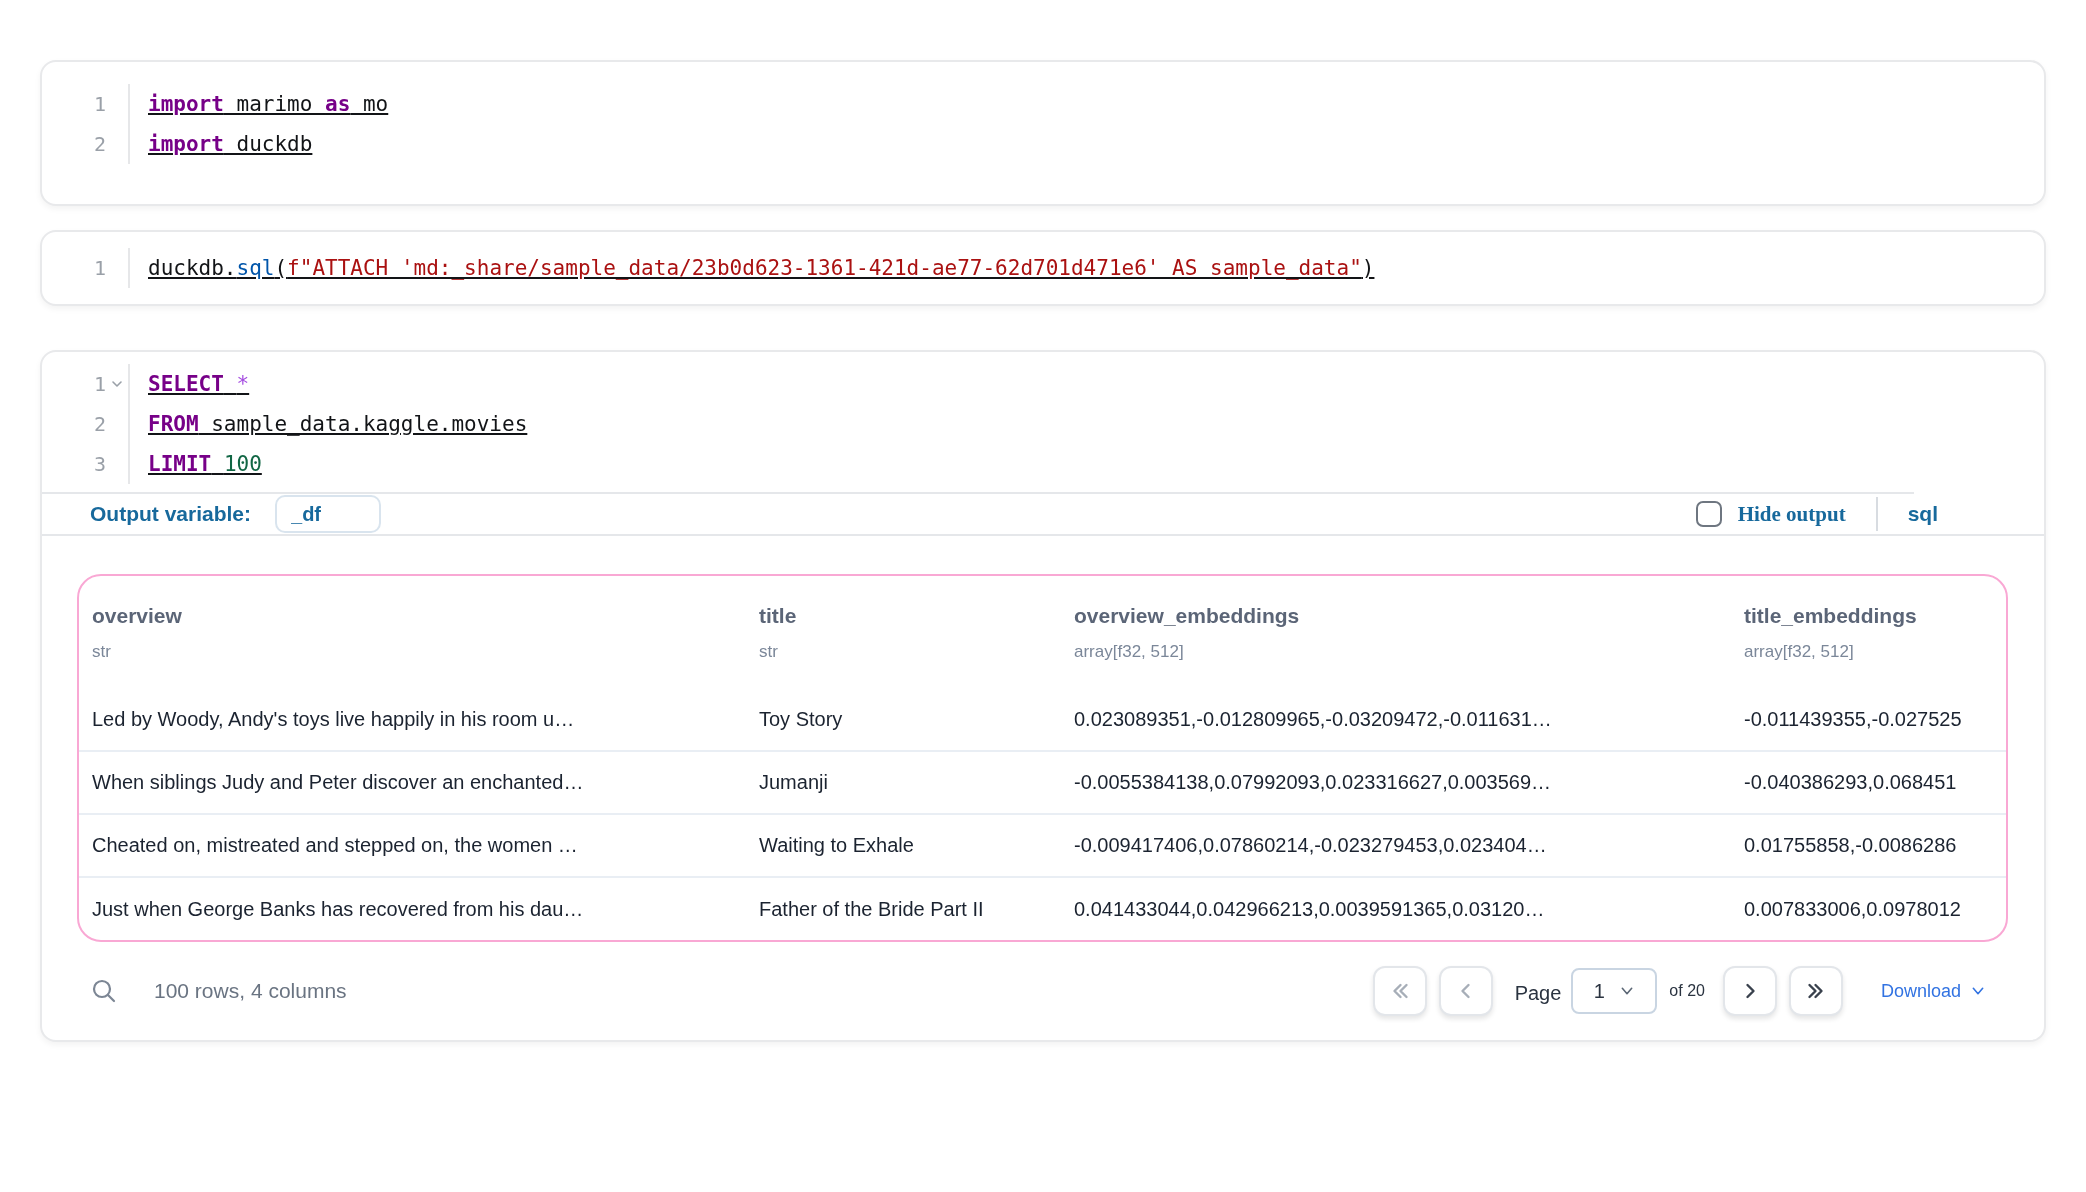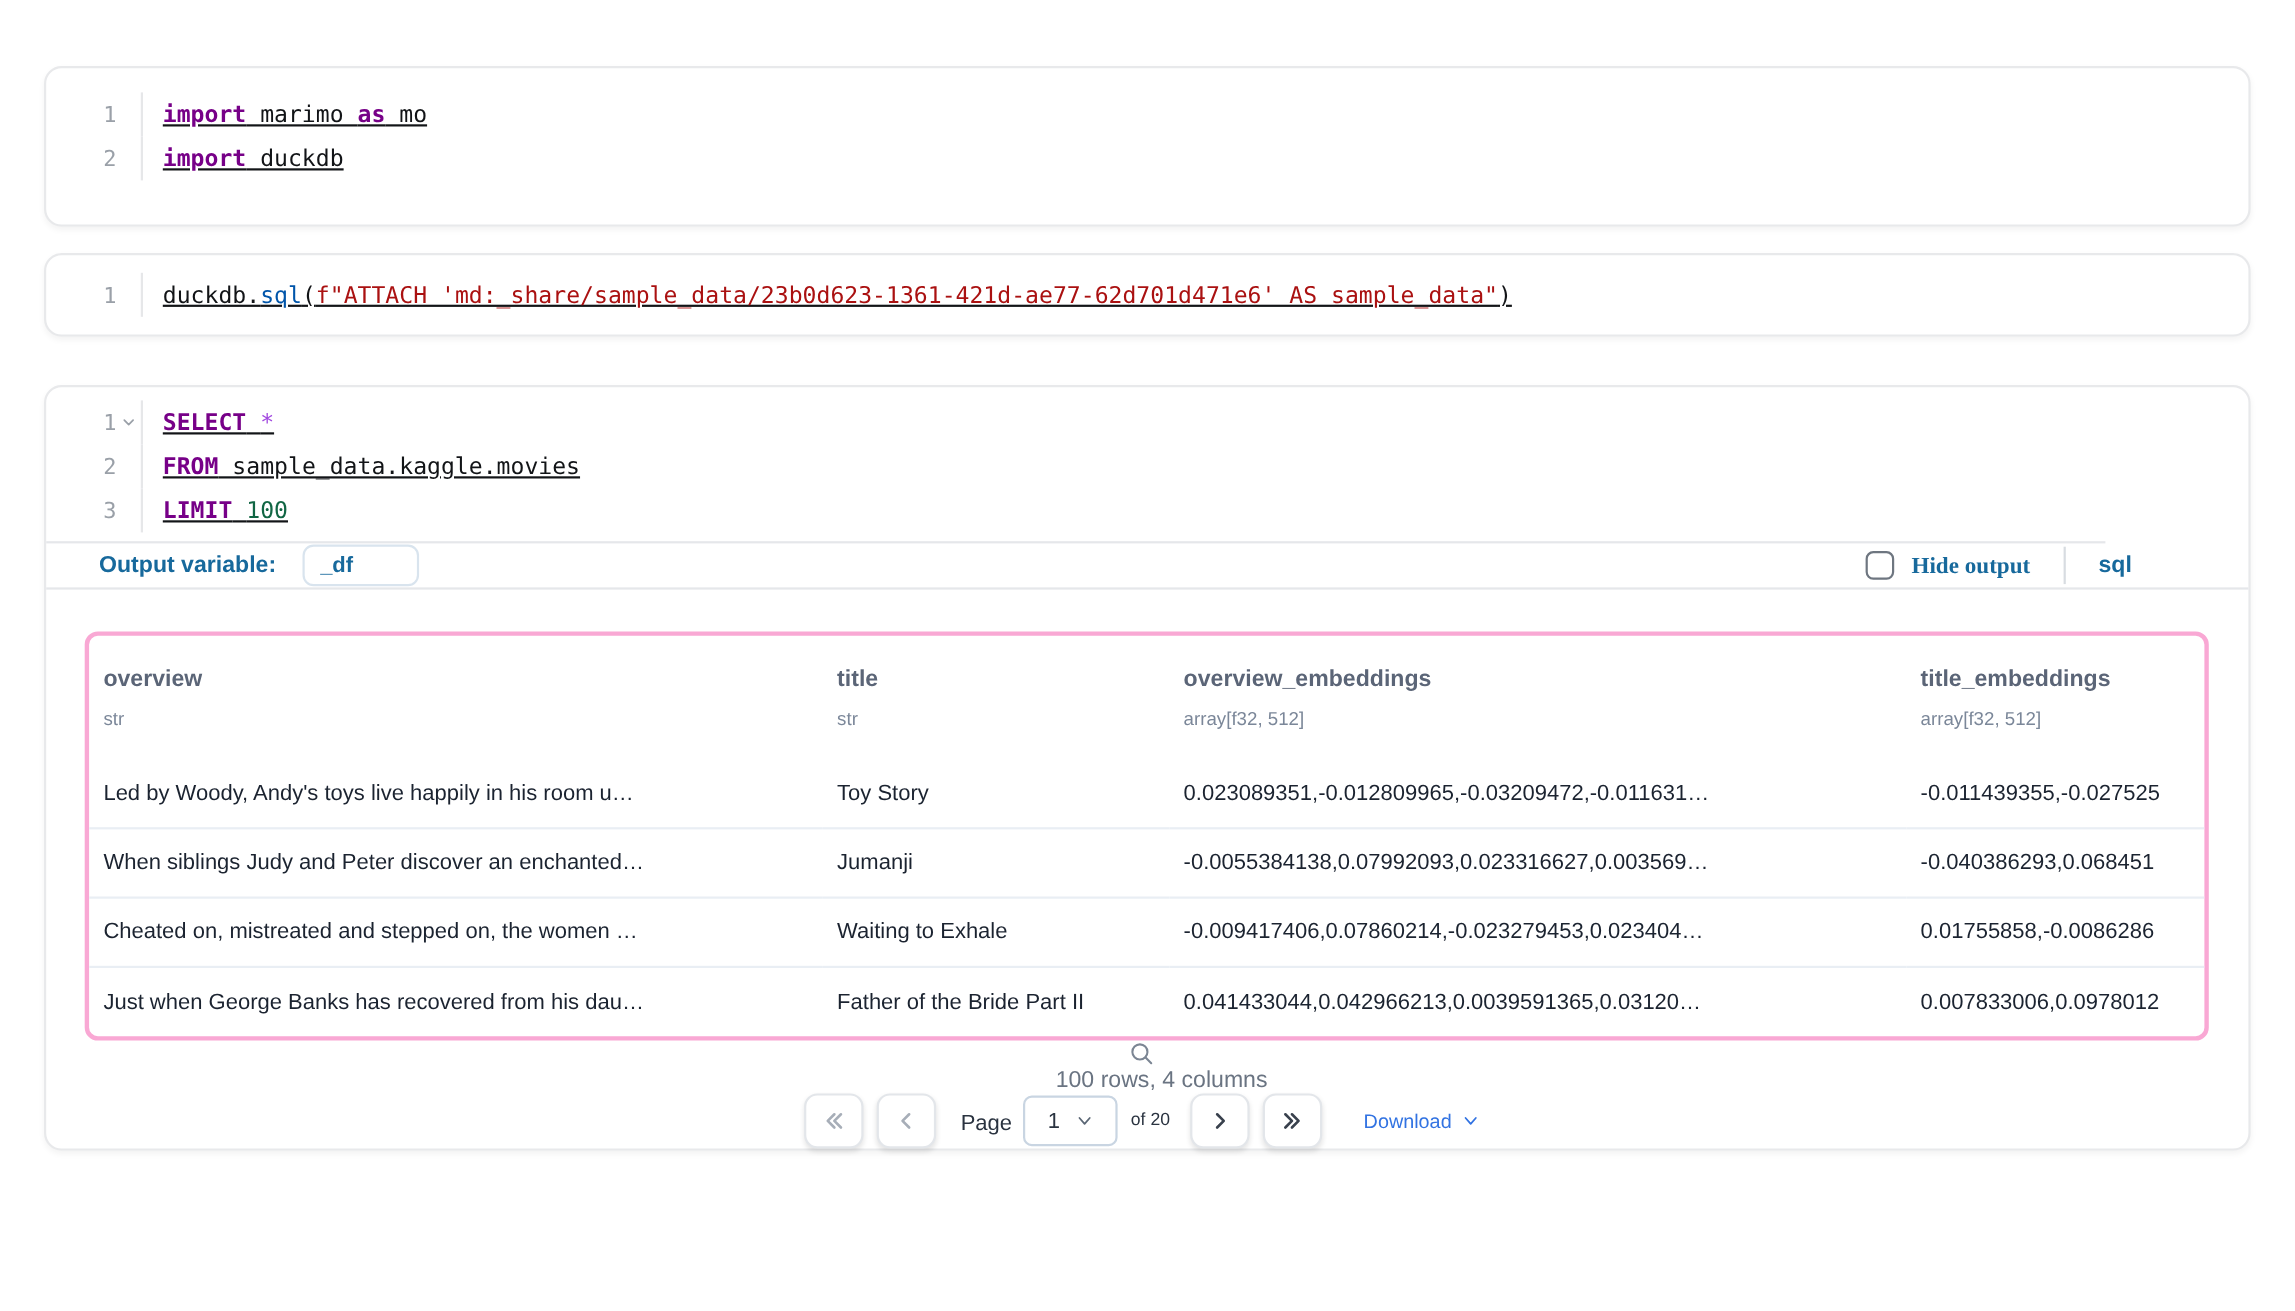--- a/index.html
+++ b/index.html
@@ -41,31 +41,31 @@
     font-family:"Liberation Sans", sans-serif; }
   .meta-spacer { flex:1; }
   .checkbox { width:26px; height:26px; border:2.5px solid #6e7680; border-radius:7px; background:#fff;
     flex:0 0 26px; cursor:pointer; }
   .hide-label { margin-left:16px;font-family:Liberation Serif, serif; }
   .vdiv { width:2px; height:34px; background:#d8dce1; margin:0 30px; }
   .lang-label { margin-right:60px; }
 
   
   .output-area { padding:38px 36px 0 35px; }
-  .table-card { border:4px solid #f9a8d4; border-radius:12px; overflow:hidden; background:#fff; }
+  .table-card { border:2px solid #f9a8d4; border-radius:24px; overflow:hidden; background:#fff; }
   table { width:100%; border-collapse:collapse; table-layout:fixed; }
   th { text-align:left; vertical-align:top; padding:26px 14px 24px 13px; }
   .col-name { font-size:21px; font-weight:700; color:#5b6577; line-height:28px; }
   .col-type { font-size:17px; font-weight:400; color:#7b8799; margin-top:10px; line-height:24px; }
   td { padding:0 14px 0 13px; height:63px; font-size:20px; color:#1b2330;
     white-space:nowrap; overflow:hidden; text-overflow:clip; }
   tbody tr + tr td { border-top:2px solid #e9eef4; }
 
   
-  .table-footer { height:98px; display:flex; align-items:center; padding:0 58px 0 48px;flex-direction:column; }
+  .table-footer { height:98px; display:flex; align-items:center; padding:0 58px 0 48px; }
   .search-icon { width:28px; height:28px; stroke:#7c8694; stroke-width:2.2; fill:none;
     stroke-linecap:round; cursor:pointer; }
   .status-text { margin-left:36px; font-size:21px; color:#6a7482; }
   .foot-spacer { flex:1; }
   .pager { display:flex; align-items:center; }
   .pg-btn { width:54px; height:50px; background:#fff; border:2px solid #e3e6ea; border-radius:12px;
     display:flex; align-items:center; justify-content:center; cursor:pointer;
     box-shadow:0 3px 5px rgba(0,0,0,.10); margin-right:12px; }
   .pg-btn svg { width:24px; height:24px; fill:none; stroke-width:2.4; stroke-linecap:round; stroke-linejoin:round; }
   .pg-btn.disabled svg { stroke:#a7aeb8; }

